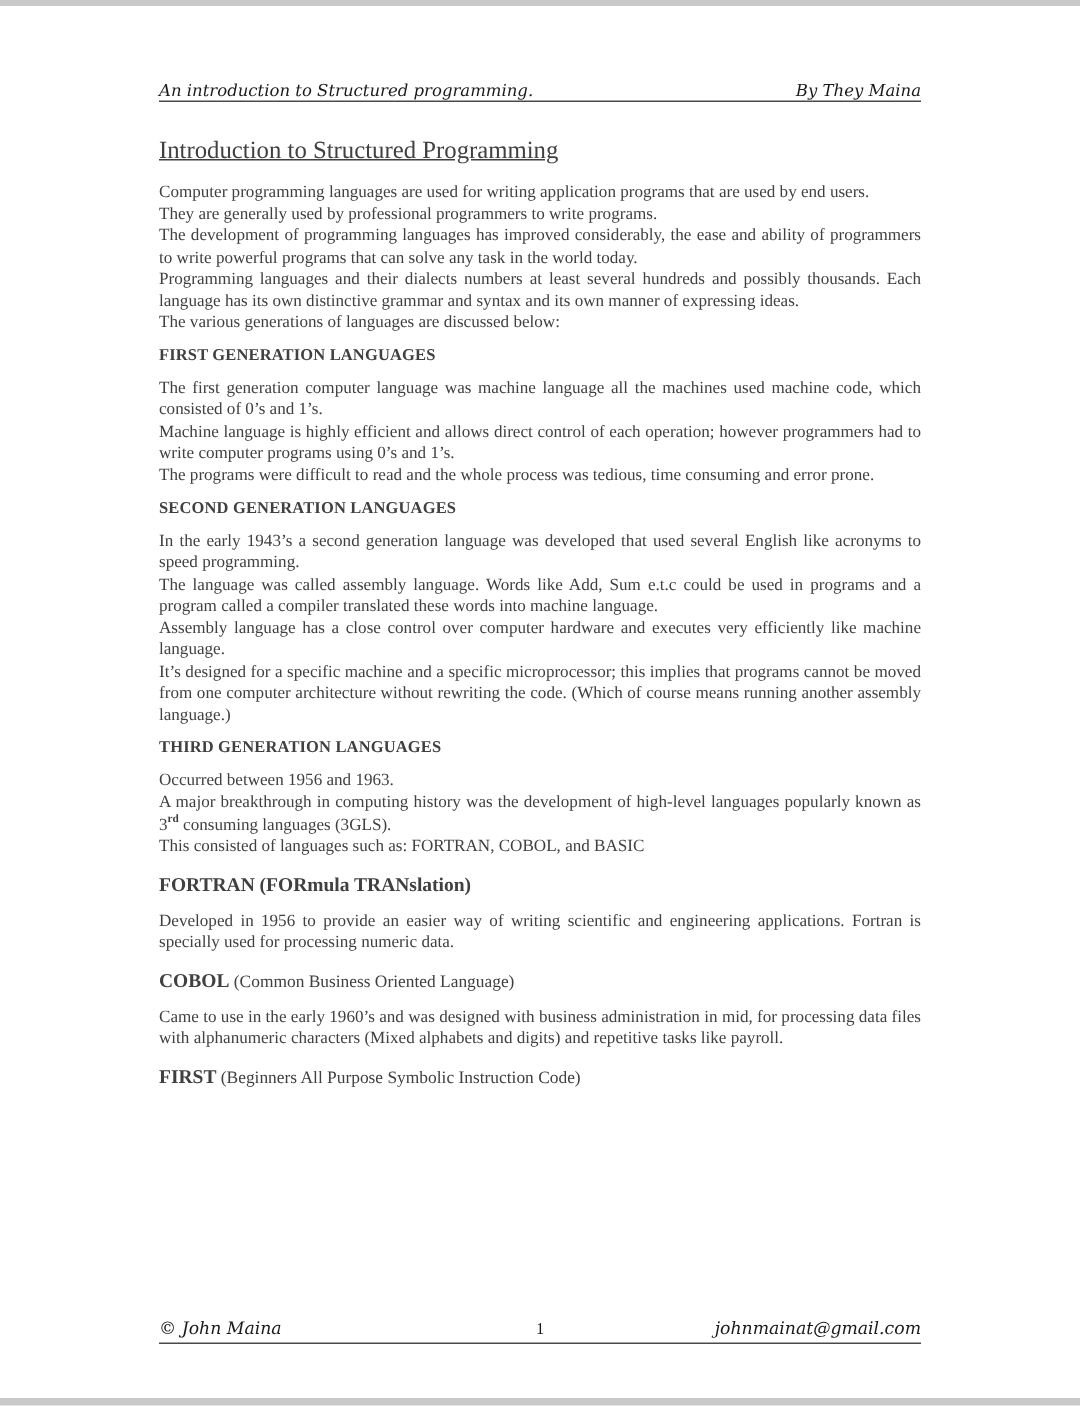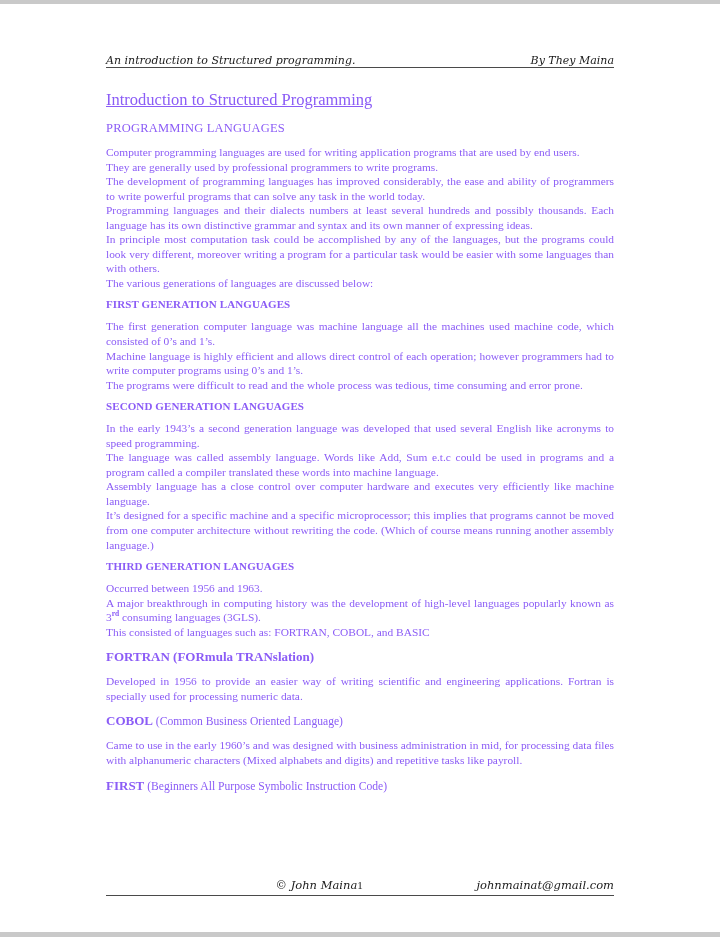--- a/index.html
+++ b/index.html
@@ -20,21 +20,21 @@
     height: 19px;
     display: flex; justify-content: space-between; align-items: flex-end;
     border-bottom: 1px solid #4a4a4a;
     font-family: "DejaVu Serif", serif;
     font-style: italic;
     font-size: 11px;
     color: #1a1a1a;
   }
   .doc-body {
     position: absolute; left: 106px; top: 86px; width: 508px;
-    color: #8b5cf6;
+    color: #404040;
   }
   .title {
     font-size: 16.5px; font-weight: 400;
     text-decoration: underline;
     margin: 0 0 11px 0;
   }
   .subhead {
     font-size: 12.5px; font-weight: 400;
     letter-spacing: 0.2px;
     margin: 0 0 9px 0;
@@ -58,43 +58,41 @@
   .footer {
     position: absolute; left: 106px; right: 106px; top: 874px;
     display: flex; align-items: baseline;
     padding-bottom: 3px;
     border-bottom: 1px solid #4a4a4a;
     font-family: "DejaVu Serif", serif;
     font-style: italic;
     font-size: 11.5px;
     color: #1a1a1a;
   }
-  .footer .f-left  { flex: 1; text-align: right; }
+  .footer .f-left  { flex: 1; text-align: left; }
   .footer .f-center{ flex: 0 0 auto; font-style: normal; font-family: "Liberation Serif", serif; font-size: 11px; }
   .footer .f-right { flex: 1; text-align: right; }
 </style>
 </head>
 <body>
 
 <div class="page">
 
   <div class="header">
     <span>An introduction to Structured programming.</span>
     <span>By They Maina</span>
   </div>
 
   <div class="doc-body">
     <h1 class="title">Introduction to Structured Programming</h1>
-    <div class="subhead">PROGRAMMING LANGUAGES</div>
 
     <p class="para">Computer programming languages are used for writing application programs that are used by end users.</p>
     <p class="para">They are generally used by professional programmers to write programs.</p>
     <p class="para">The development of programming languages has improved considerably, the ease and ability of programmers to write powerful programs that can solve any task in the world today.</p>
     <p class="para">Programming languages and their dialects numbers at least several hundreds and possibly thousands. Each language has its own distinctive grammar and syntax and its own manner of expressing ideas.</p>
-    <p class="para">In principle most computation task could be accomplished by any of the languages, but the programs could look very different, moreover writing a program for a particular task would be easier with some languages than with others.</p>
     <p class="para">The various generations of languages are discussed below:</p>
 
     <div class="gen-head">FIRST GENERATION LANGUAGES</div>
     <p class="para">The first generation computer language was machine language all the machines used machine code, which consisted of 0’s and 1’s.</p>
     <p class="para">Machine language is highly efficient and allows direct control of each operation; however programmers had to write computer programs using 0’s and 1’s.</p>
     <p class="para">The programs were difficult to read and the whole process was tedious, time consuming and error prone.</p>
 
     <div class="gen-head">SECOND GENERATION LANGUAGES</div>
     <p class="para">In the early 1943’s a second generation language was developed that used several English like acronyms to speed programming.</p>
     <p class="para">The language was called assembly language. Words like Add, Sum e.t.c could be used in programs and a program called a compiler translated these words into machine language.</p>

